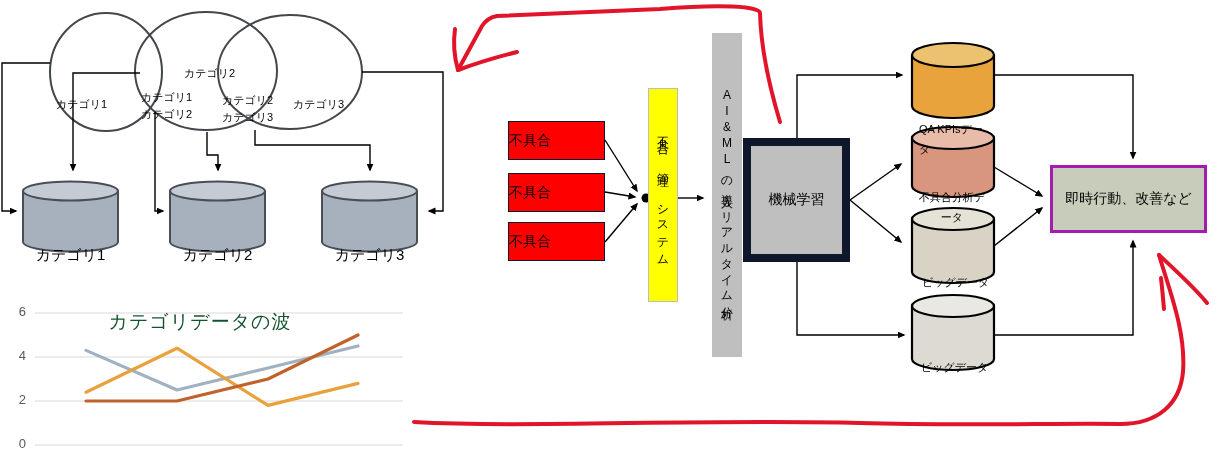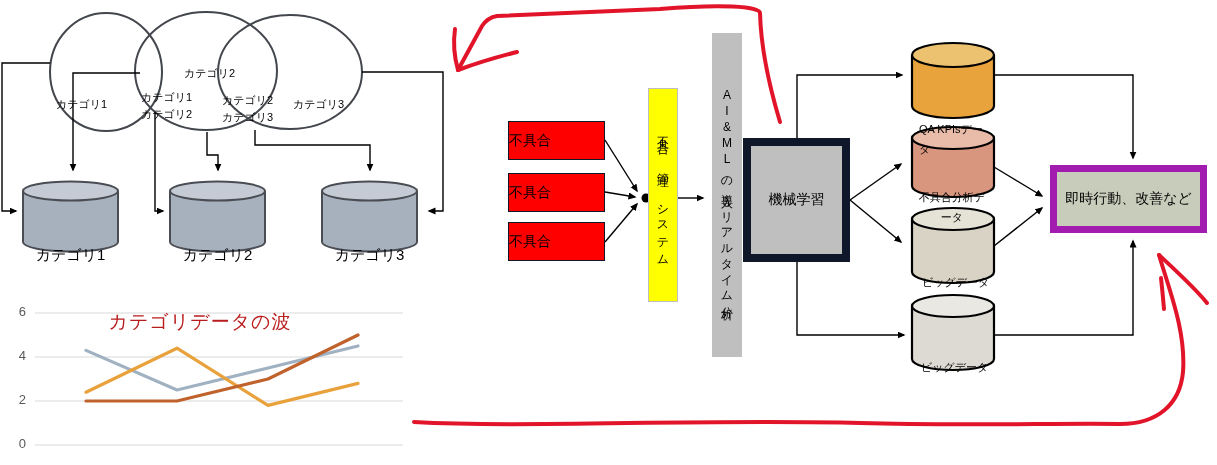--- a/index.html
+++ b/index.html
@@ -4,30 +4,30 @@
 <style>
   html,body{margin:0;padding:0;background:#fff;}
   #canvas{
     position:relative;width:1217px;height:465px;background:#fff;overflow:hidden;
     font-family:"Liberation Sans","DejaVu Sans",sans-serif;
   }
   #shape-layer{position:absolute;left:0;top:0;width:1217px;height:465px;}
   .txt{position:absolute;color:#000;white-space:nowrap;margin-top:41px;}
   .venn-label{font-size:11px;}
   .db-label{font-size:15px;text-align:center;}
-  .chart-title{font-size:19px;color:#b91c1c;text-align:center;letter-spacing:1px;}
+  .chart-title{font-size:19px;color:#14532d;text-align:center;letter-spacing:1px;}
   .ytick{position:absolute;left:8px;width:18px;text-align:right;font-size:13px;color:#595959;}
   .box{position:absolute;box-sizing:border-box;display:flex;align-items:center;}
   .defect-box{background:#FF0000;border:1px solid #0f172a;font-size:14px;}
   .vbar{justify-content:center;}
   .vtext{writing-mode:vertical-rl;text-orientation:upright;font-size:12px;letter-spacing:3px;word-spacing:10px;line-height:30px;}
   .defect-system{background:#FFFF00;border:1px solid #BDBDBD;}
   .ai-bar{background:#BFBFBF;}
   .ml-box{background:#BFBFBF;border:8px solid #0f172a;justify-content:center;font-size:14px;}
-  .action-box{background:#C8CCBA;border:7px solid #a21caf;justify-content:center;font-size:14px;}
+  .action-box{background:#C8CCBA;border:3px solid #a21caf;justify-content:center;font-size:14px;}
   .cyl-label{font-size:11px;line-height:20px;white-space:normal;}
   #tick-container{position:absolute;left:0;top:0;width:1217px;height:465px;pointer-events:none;}
 </style>
 </head>
 <body>
 
 <div id="canvas">
 
   <svg id="shape-layer" width="1217" height="465" viewBox="0 0 1217 465" xmlns="http://www.w3.org/2000/svg">
     <defs>

